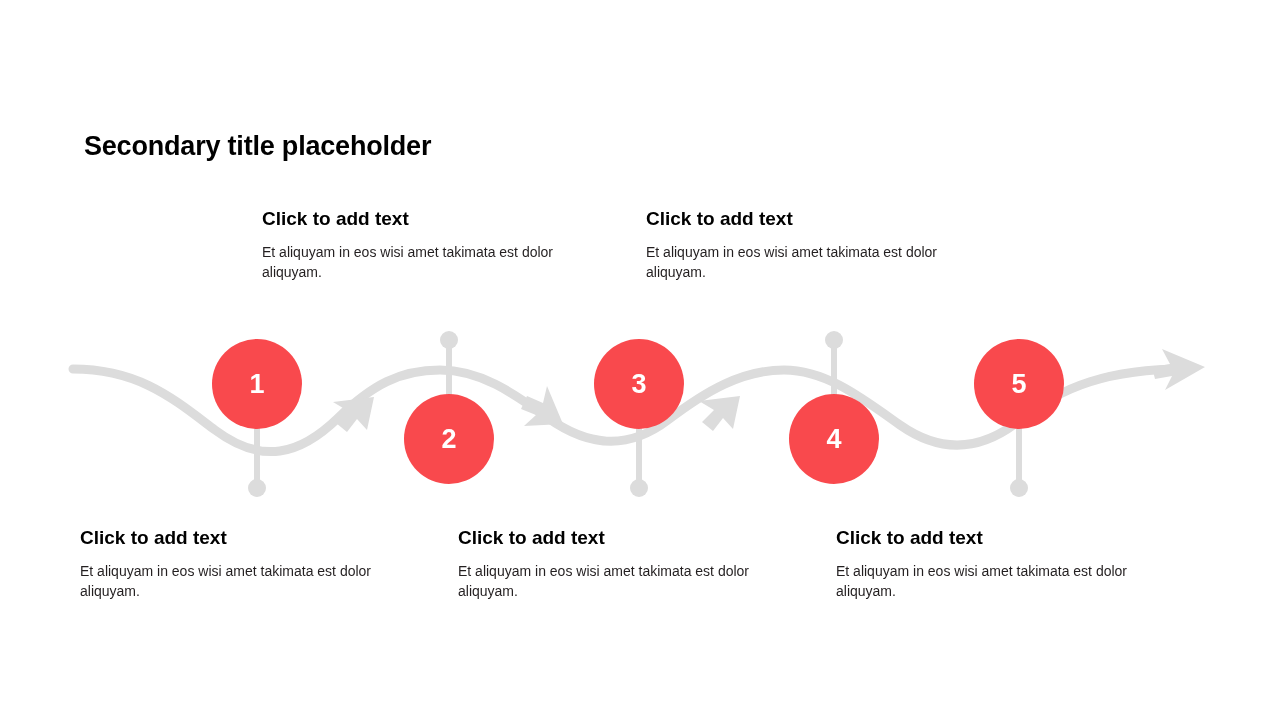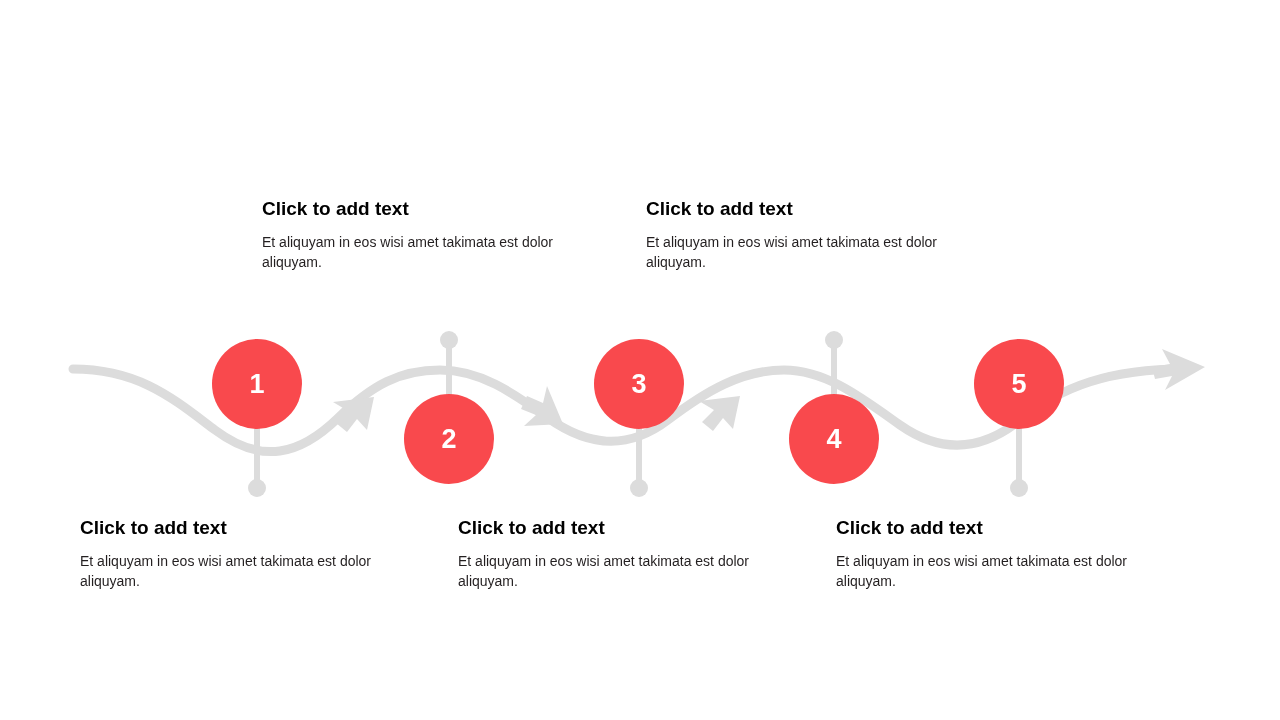--- a/index.html
+++ b/index.html
@@ -46,20 +46,21 @@
     color: #ffffff;
     font-size: 27px;
     font-weight: bold;
     display: flex;
     align-items: center;
     justify-content: center;
     line-height: 1;
   }
   .text-block {
     position: absolute;
+    margin-top: 10px;
   }
   .tb-title {
     font-size: 19px;
     font-weight: bold;
     color: #000000;
     margin: 0 0 12px 0;
     white-space: nowrap;
   }
   .tb-body {
     font-size: 14px;
@@ -69,20 +70,21 @@
     line-height: 1.45;
   }
   .tb-top { width: 345px; }
   .tb-bottom { width: 345px; }
 </style>
 </head>
 <body>
 
 <div id="slide">
 
+  <div class="slide-title">Secondary title placeholder</div>
 
   <svg id="wave-layer" viewBox="0 0 1280 720" width="1280" height="720" xmlns="http://www.w3.org/2000/svg">
 
     <path d="M 73,369
              C 140,369 175,400 215,430
              C 262,465 300,455 338,418
              C 372,385 400,370 440,370
              C 480,370 512,392 548,418
              C 586,445 626,452 668,420
              C 706,391 742,370 784,370

